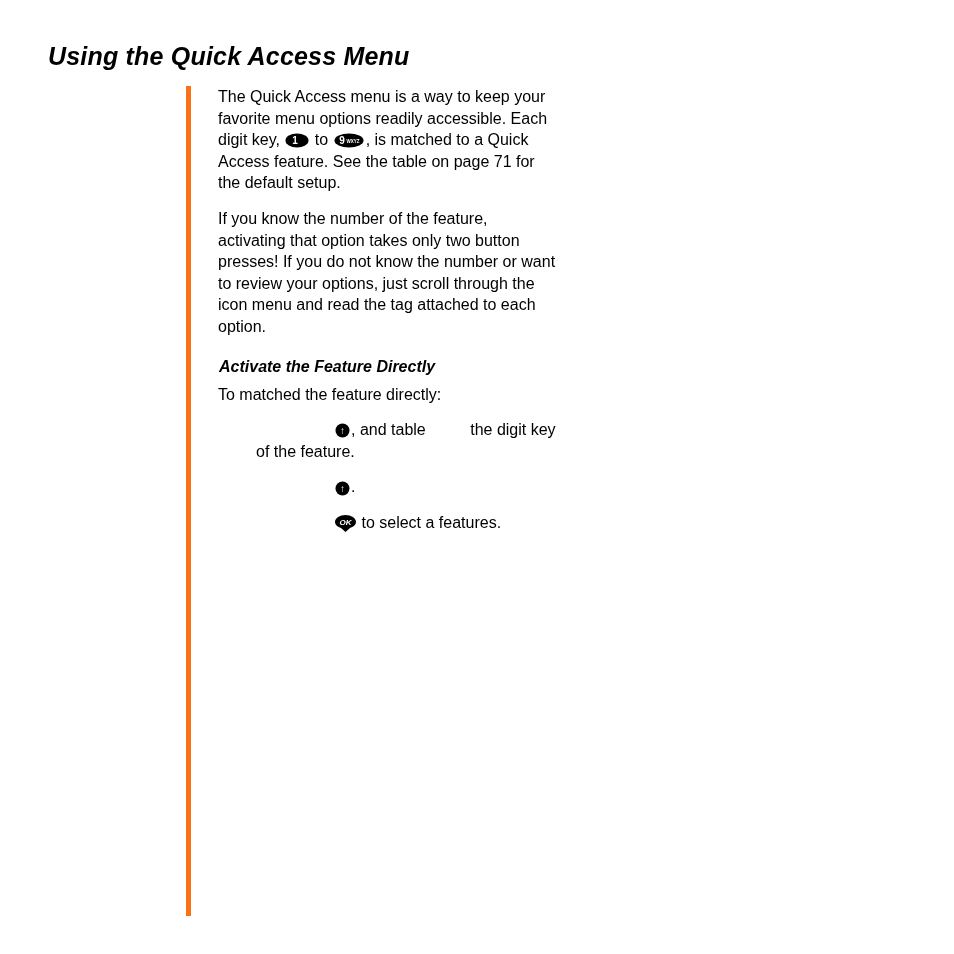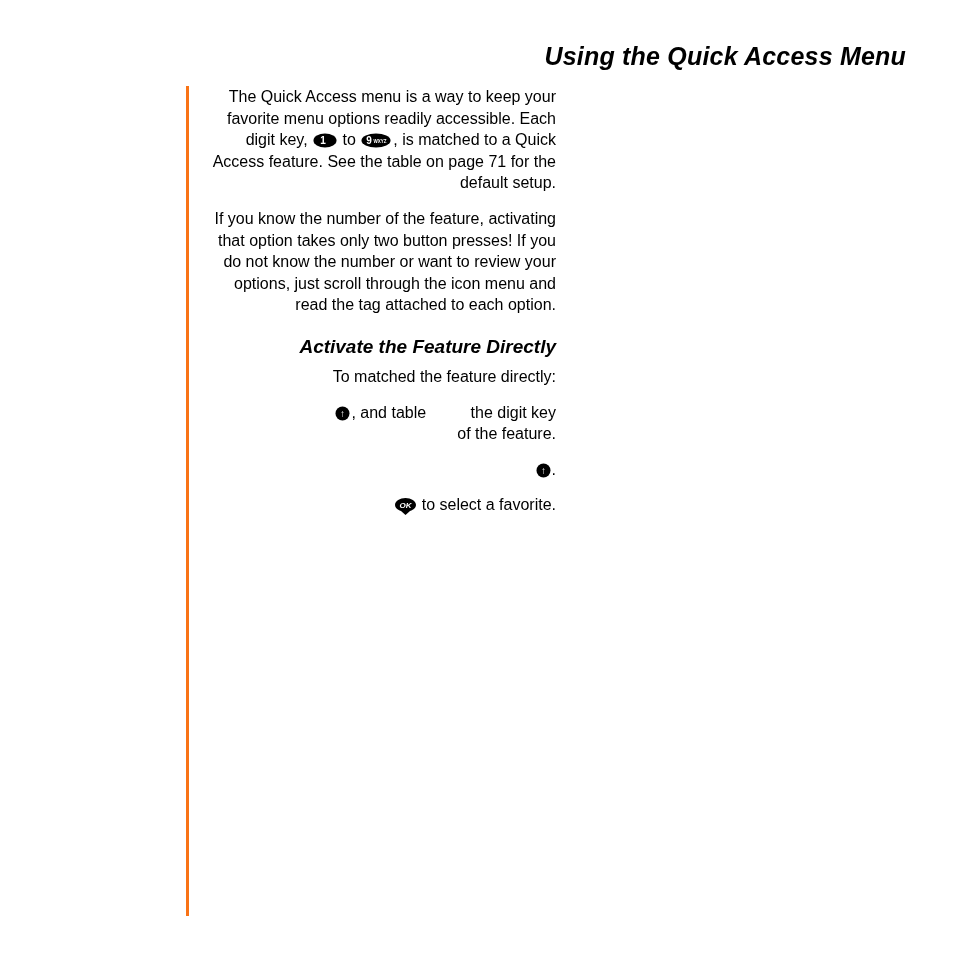--- a/index.html
+++ b/index.html
@@ -10,50 +10,49 @@
     background: #ffffff;
     font-family: Arial, Helvetica, sans-serif;
     color: #000;
   }
   .page {
     position: relative;
     width: 954px;
     height: 954px;
     box-sizing: border-box;
     padding: 42px 48px 40px 48px;
-    text-align: right;
   }
   h1.title {
     font-size: 25px;
     font-weight: 700;
     font-style: italic;
     margin: 0 0 18px 0;
     letter-spacing: 0.2px;
   }
   .body-col {
     position: absolute;
     left: 186px;   
     top: 86px;
     width: 370px;  
-    border-left: 3px solid #f97316;
-    padding-left: 20px;
+    border-left: 5px solid #f97316;
+    padding-left: 27px;
     height: 830px;
     box-sizing: border-box;
   }
   .body-col p {
     font-size: 16px;
     line-height: 1.35;
     margin: 0 0 14px 0;
     font-family: Arial, Helvetica, sans-serif;
   }
   h2.sub {
-    font-size: 19px;
+    font-size: 16px;
     font-weight: 700;
     font-style: italic;
-    margin: 20px 0 8px 8px;
+    margin: 20px 0 8px 1px;
   }
   .step {
     font-size: 16px;
     line-height: 1.35;
     margin: 0 0 10px 0;
     padding-left: 38px;
     text-indent: 0;
   }
   .step.hang {
     text-indent: 0;
@@ -107,17 +106,17 @@
             <circle cx="7.5" cy="7.5" r="7" fill="#000"></circle>
             <text x="7.5" y="11" text-anchor="middle" font-family="Arial" font-size="10" fill="#fff">↑</text>
           </svg></span><span>.</span>
     </p>
 
 
     <p class="step">
       <span style="display:inline-block; width:78px;"></span><span class="key"><svg width="21" height="17" viewBox="0 0 21 17">
             <path d="M10.5 0 C16 0 21 3 21 7 C21 10 18 12 15 13 L10.5 17 L6 13 C3 12 0 10 0 7 C0 3 5 0 10.5 0 Z" fill="#000"></path>
             <text x="10.5" y="10" text-anchor="middle" font-family="Arial" font-size="8" font-weight="700" font-style="italic" fill="#fff">OK</text>
-          </svg></span><span> to select a favorite.</span>
+          </svg></span><span> to select a features.</span>
     </p>
 
   </div>
 </div>
 
 </body></html>

